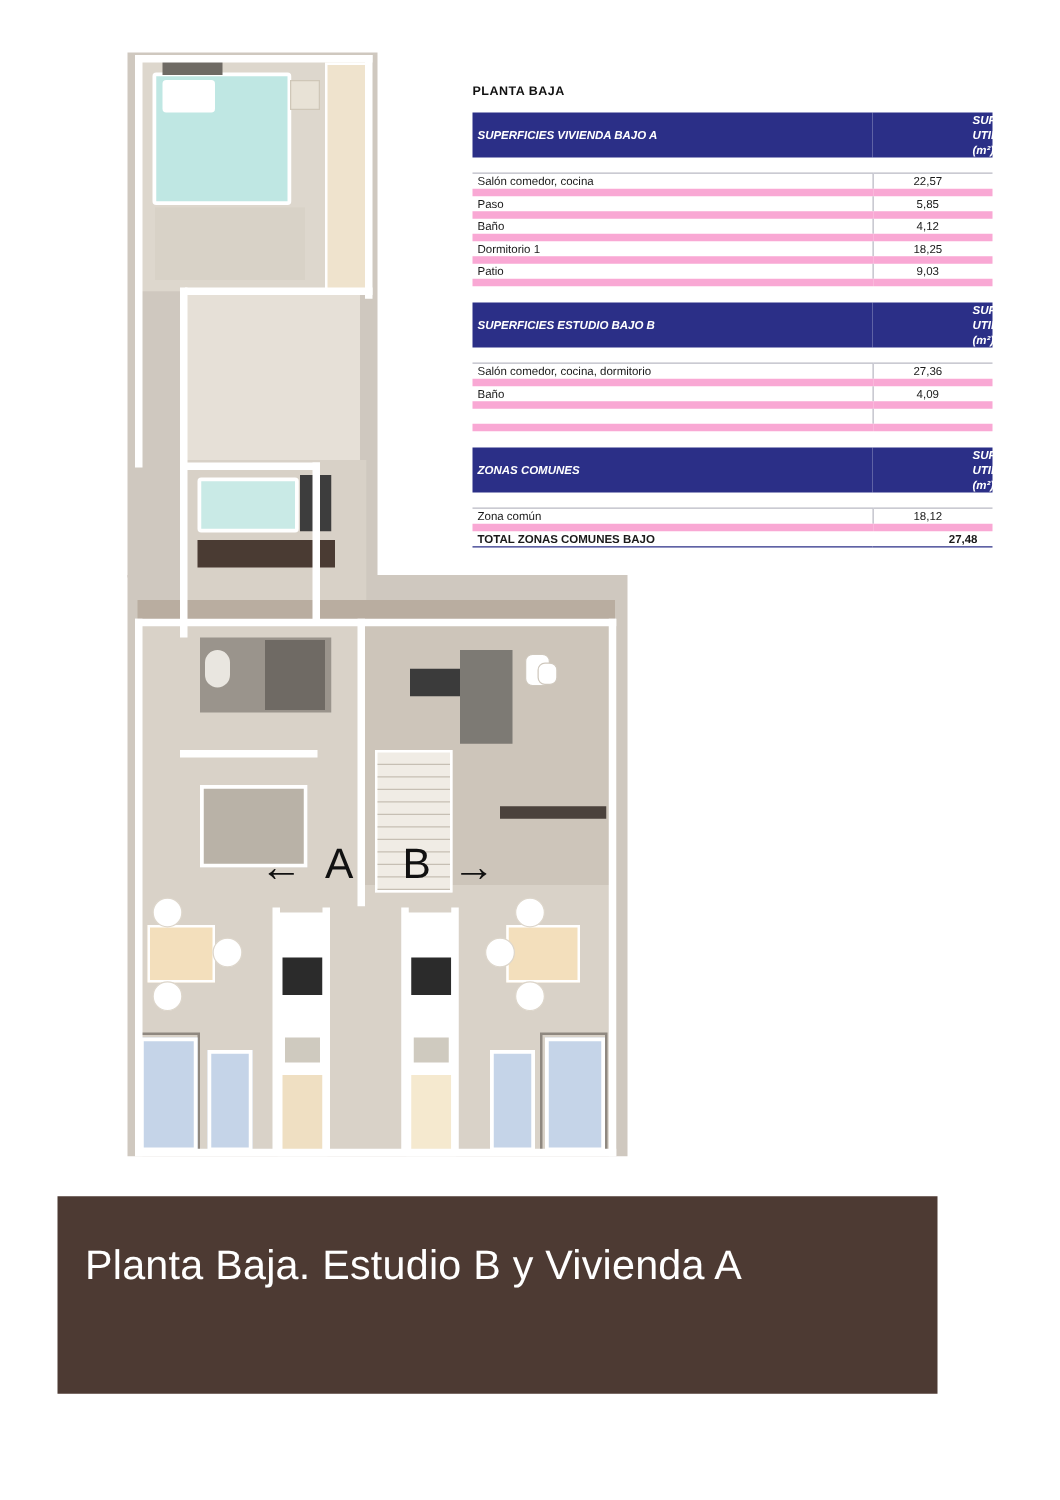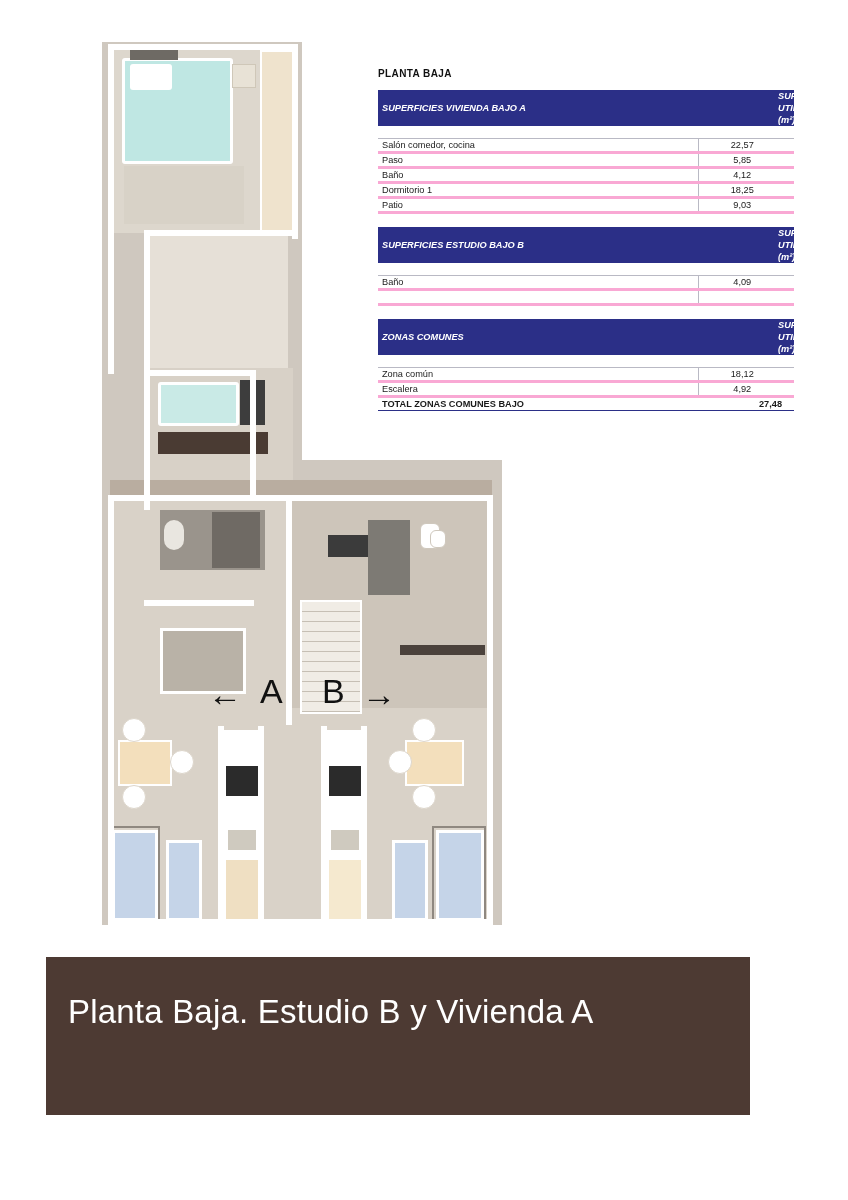--- a/index.html
+++ b/index.html
@@ -286,21 +286,21 @@
     font-size: 8.6px;
     text-align: left;
     height: 13px;
     border: none;
   }
   .hdr-row th.hdr-units {
     text-align: left;
     padding-left: 80px;
   }
   tr.row td {
-    border-bottom: 3px solid #f9a8d4;
+    border-bottom: 6px solid #f9a8d4;
     background: #ffffff;
   }
   tr.row td.name { border-right: 1px solid #b9b9c4; }
   tr.row td.val {
     text-align: center;
     padding-right: 12px;
   }
   tr.blank td { height: 12px; border-bottom: 1px solid #b9b9c4; }
   tr.total td {
     font-weight: bold;
@@ -478,20 +478,24 @@
     <tbody>
         <tr class="hdr-row">
       <th>SUPERFICIES ESTUDIO BAJO B</th>
       <th class="hdr-units">SUPERFICIES UTILES  (m²)</th>
     </tr>
     <tr class="blank">
           <td class="name"></td>
           <td></td>
         </tr>
     <tr class="row">
+          <td class="name">Salón comedor, cocina, dormitorio</td>
+          <td class="val">27,36</td>
+        </tr>
+    <tr class="row">
           <td class="name">Baño</td>
           <td class="val">4,09</td>
         </tr>
     <tr class="row">
           <td class="name"></td>
           <td class="val"></td>
         </tr>
   </tbody>
     </table>
 
@@ -506,24 +510,20 @@
       <th class="hdr-units">SUPERFICIES UTILES  (m²)</th>
     </tr>
     <tr class="blank">
           <td class="name"></td>
           <td></td>
         </tr>
     <tr class="row">
           <td class="name">Zona común</td>
           <td class="val">18,12</td>
         </tr>
-    <tr class="row">
-          <td class="name">Escalera</td>
-          <td class="val">4,92</td>
-        </tr>
     <tr class="total">
           <td class="name">TOTAL  ZONAS COMUNES BAJO</td>
           <td class="val">27,48</td>
         </tr>
   </tbody>
     </table>
 </div>
 
 <div id="footer-banner">
   <div class="caption">Planta Baja. Estudio B y Vivienda A</div>

